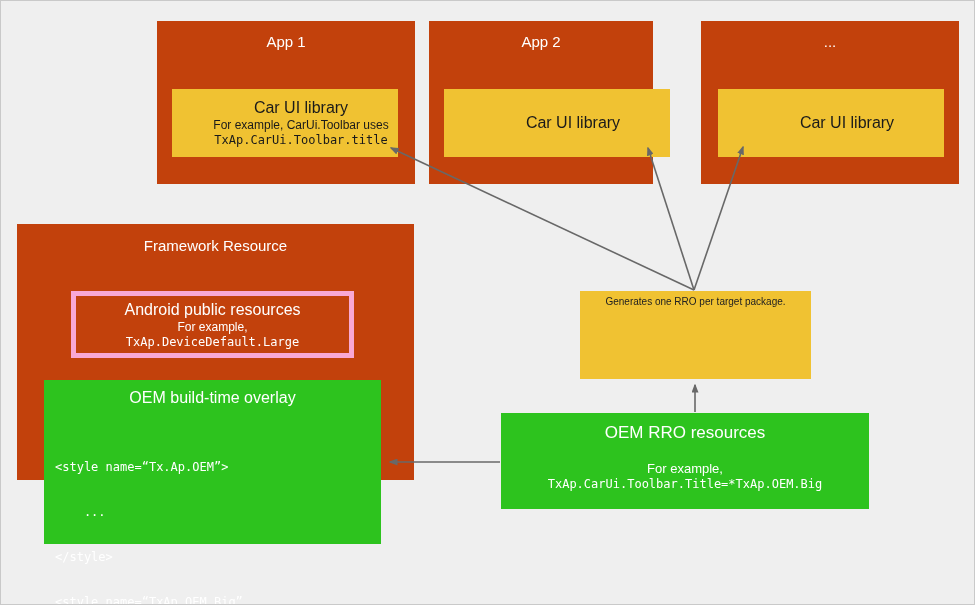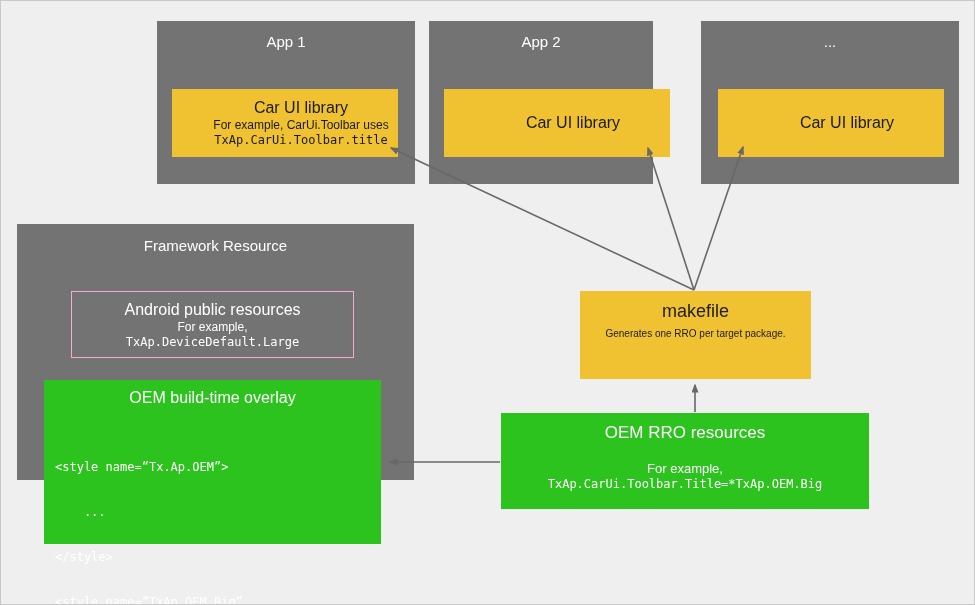--- a/index.html
+++ b/index.html
@@ -7,42 +7,42 @@
   body { font-family: "Liberation Sans", sans-serif; }
   .canvas {
     position: relative;
     width: 975px;
     height: 605px;
     background: #efefef;
     border: 1px solid #c9c9c9;
     overflow: hidden;
   }
   .box { position: absolute; }
-  .blue  { background: #737373; color: #ffffff; }
+  .blue  { background: #c2410c; color: #ffffff; }
   .yellow{ background: #f0c232; color: #1a1a1a; }
   .green { background: #2dc31e; color: #ffffff; }
 
   .app { width: 258px; height: 163px; top: 20px; text-align: center; }
   .app-title { padding-top: 12px; font-size: 15px; }
   .lib {
     position: absolute; left: 15px; top: 68px;
     width: 226px; height: 68px;
     display: flex; flex-direction: column; justify-content: center;
     text-align: center;
     padding-left: 32px;
   }
   .lib-title { font-size: 16px; line-height: 20px; }
   .small-line { font-size: 12px; line-height: 15px; }
   .mono { font-family: "DejaVu Sans Mono", monospace; font-size: 12px; line-height: 15px; }
 
   .framework { left: 16px; top: 223px; width: 397px; height: 256px; text-align: center; }
   .framework-title { padding-top: 13px; font-size: 15px; }
   .public-res {
     position: absolute; left: 54px; top: 67px; width: 283px; height: 67px;
-    border: 1px solid #f9a8d4;
+    border: 5px solid #f9a8d4;
     display: flex; flex-direction: column; justify-content: center;
     text-align: center;
   }
   .public-res-title { font-size: 16px; line-height: 21px; }
 
   .overlay {
     position: absolute; left: 27px; top: 156px; width: 337px; height: 164px;
     text-align: center;
   }
   .overlay-title { padding-top: 9px; font-size: 16px; }
@@ -112,21 +112,20 @@
         <span>&lt;/style&gt;</span>
         <span>&lt;style name=“TxAp.OEM.Big”</span>
         
         
         
       </div>
     </div>
   </div>
 
   <div class="box yellow makefile">
-    <div class="makefile-title">makefile</div>
     <div class="makefile-desc">Generates one RRO per target package.</div>
   </div>
 
   <div class="box green rro">
     <div class="rro-title">OEM RRO resources</div>
     <div class="rro-example small-line" style="font-size:13px;">For example,</div>
     <div class="mono">TxAp.CarUi.Toolbar.Title=*TxAp.OEM.Big</div>
   </div>
 
   <svg class="arrows" viewBox="0 0 975 605">

